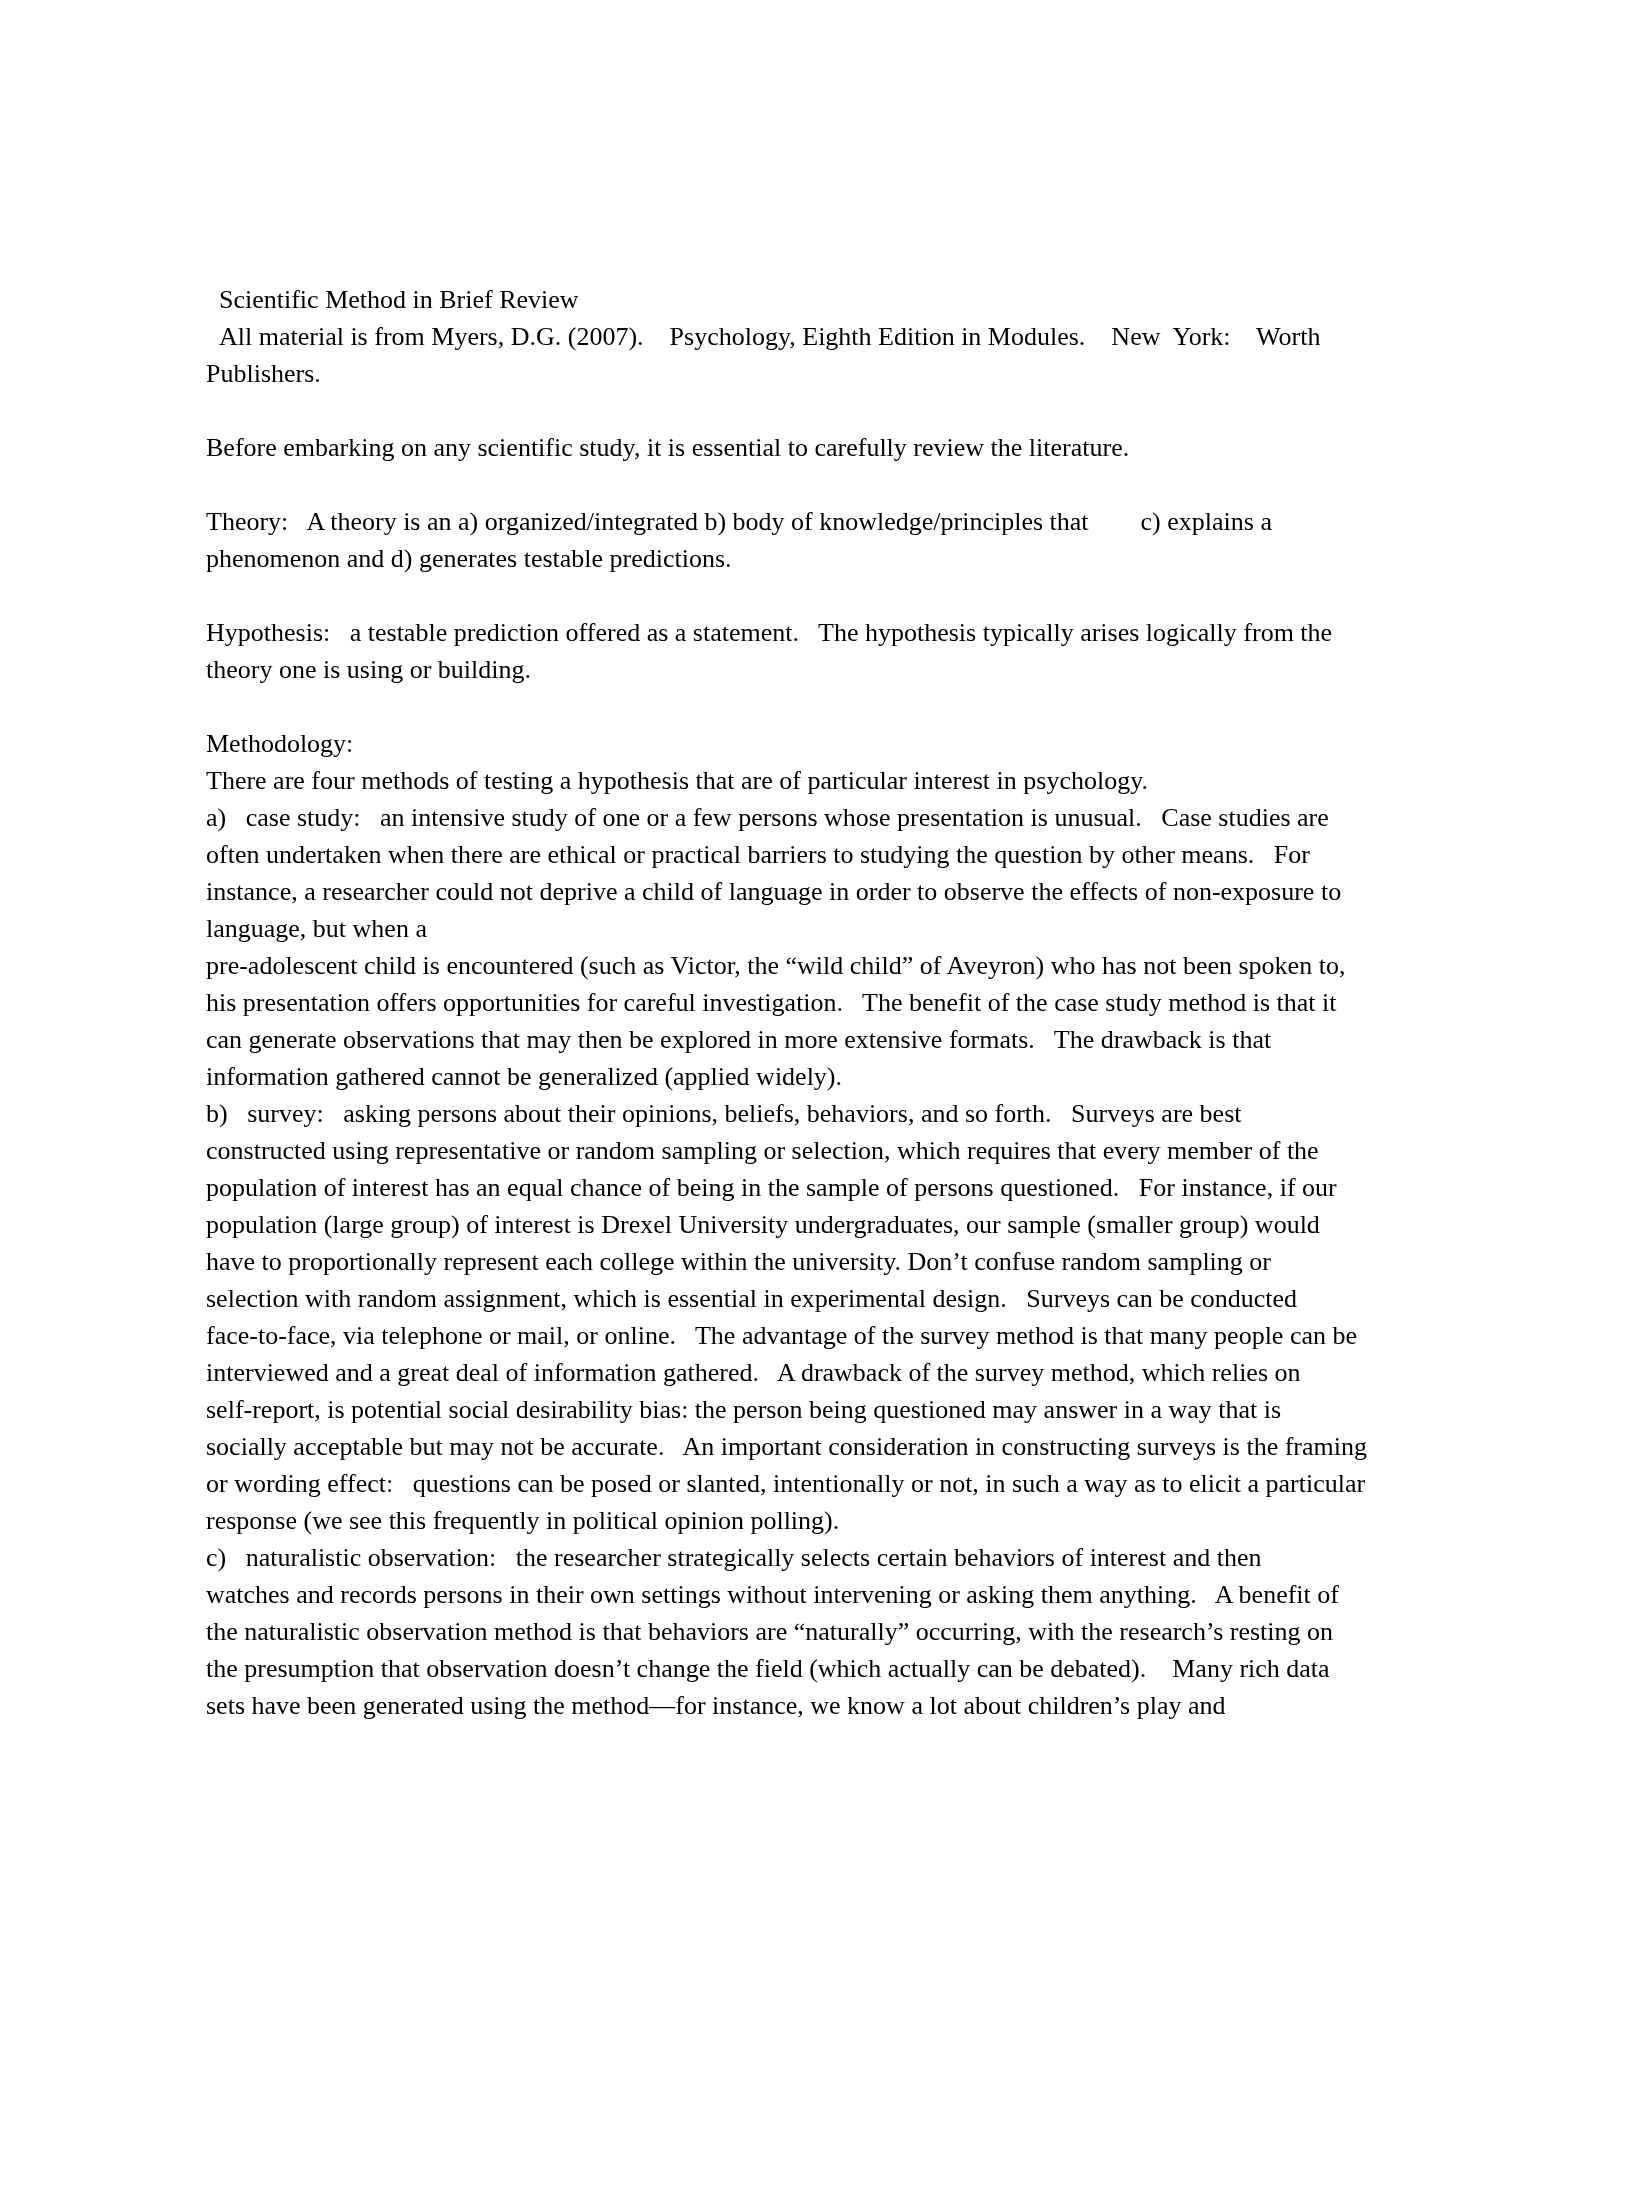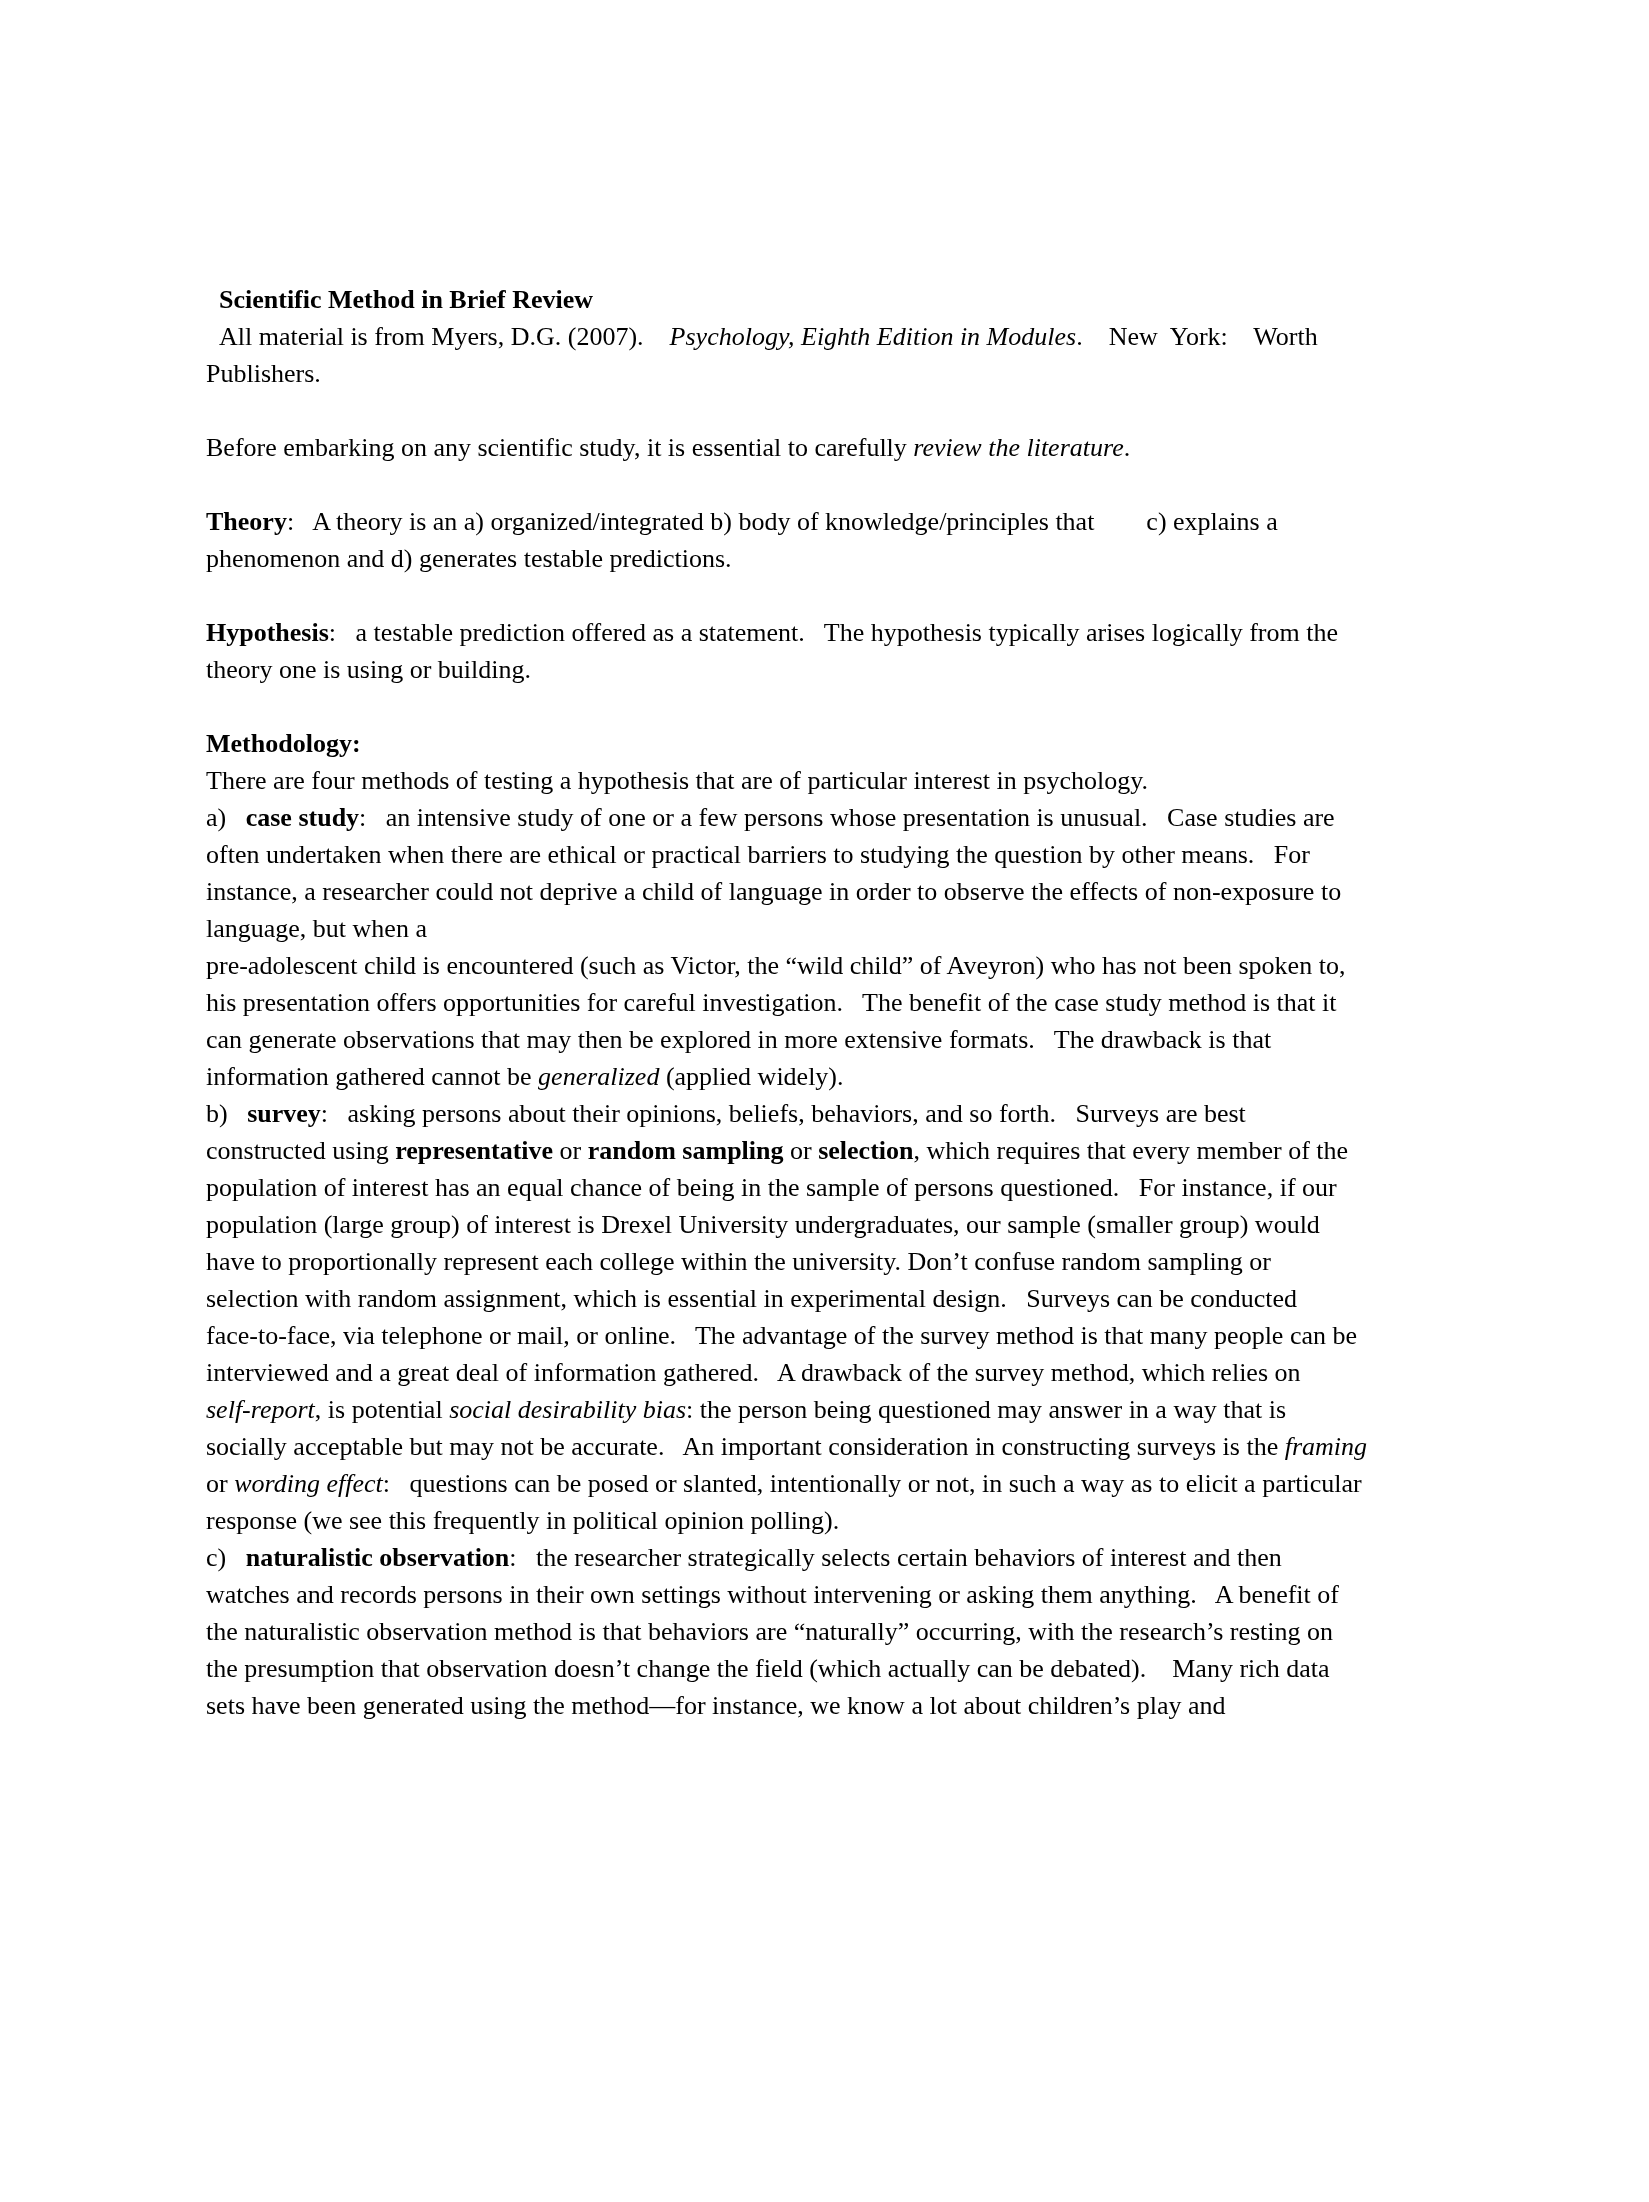--- a/index.html
+++ b/index.html
@@ -18,20 +18,20 @@
   .doc {
     position: absolute;
     left: 206px;
     top: 281px;
     width: 1405px;
     font-size: 26px;
     line-height: 37px;
     white-space: pre-wrap;
   }
   .line { min-height: 37px; }
-  .bold { font-weight: bold; }
-  .italic { font-style: italic; }
+  .bold { font-weight: normal; }
+  .italic { }
 </style>
 </head>
 <body>
 
 <div class="doc"><div class="line"><span class="bold">  Scientific Method in Brief Review</span></div><div class="line"><span>  All material is from Myers, D.G. (2007).    </span><span class="italic">Psychology, Eighth Edition in Modules</span><span>.    New  York:    Worth</span></div><div class="line"><span>Publishers.</span></div><div class="line">&nbsp;</div><div class="line"><span>Before embarking on any scientific study, it is essential to carefully </span><span class="italic">review the literature</span><span>.</span></div><div class="line">&nbsp;</div><div class="line"><span class="bold">Theory</span><span>:   A theory is an a) organized/integrated b) body of knowledge/principles that        c) explains a</span></div><div class="line"><span>phenomenon and d) generates testable predictions.</span></div><div class="line">&nbsp;</div><div class="line"><span class="bold">Hypothesis</span><span>:   a testable prediction offered as a statement.   The hypothesis typically arises logically from the</span></div><div class="line"><span>theory one is using or building.</span></div><div class="line">&nbsp;</div><div class="line"><span class="bold">Methodology:</span></div><div class="line"><span>There are four methods of testing a hypothesis that are of particular interest in psychology.</span></div><div class="line"><span>a)   </span><span class="bold">case study</span><span>:   an intensive study of one or a few persons whose presentation is unusual.   Case studies are</span></div><div class="line"><span>often undertaken when there are ethical or practical barriers to studying the question by other means.   For</span></div><div class="line"><span>instance, a researcher could not deprive a child of language in order to observe the effects of non-exposure to</span></div><div class="line"><span>language, but when a</span></div><div class="line"><span>pre-adolescent child is encountered (such as Victor, the “wild child” of Aveyron) who has not been spoken to,</span></div><div class="line"><span>his presentation offers opportunities for careful investigation.   The benefit of the case study method is that it</span></div><div class="line"><span>can generate observations that may then be explored in more extensive formats.   The drawback is that</span></div><div class="line"><span>information gathered cannot be </span><span class="italic">generalized</span><span> (applied widely).</span></div><div class="line"><span>b)   </span><span class="bold">survey</span><span>:   asking persons about their opinions, beliefs, behaviors, and so forth.   Surveys are best</span></div><div class="line"><span>constructed using </span><span class="bold">representative</span><span> or </span><span class="bold">random sampling</span><span> or </span><span class="bold">selection</span><span>, which requires that every member of the</span></div><div class="line"><span>population of interest has an equal chance of being in the sample of persons questioned.   For instance, if our</span></div><div class="line"><span>population (large group) of interest is Drexel University undergraduates, our sample (smaller group) would</span></div><div class="line"><span>have to proportionally represent each college within the university. Don’t confuse random sampling or</span></div><div class="line"><span>selection with random assignment, which is essential in experimental design.   Surveys can be conducted</span></div><div class="line"><span>face-to-face, via telephone or mail, or online.   The advantage of the survey method is that many people can be</span></div><div class="line"><span>interviewed and a great deal of information gathered.   A drawback of the survey method, which relies on</span></div><div class="line"><span class="italic">self-report</span><span>, is potential </span><span class="italic">social desirability bias</span><span>: the person being questioned may answer in a way that is</span></div><div class="line"><span>socially acceptable but may not be accurate.   An important consideration in constructing surveys is the </span><span class="italic">framing</span></div><div class="line"><span>or </span><span class="italic">wording effect</span><span>:   questions can be posed or slanted, intentionally or not, in such a way as to elicit a particular</span></div><div class="line"><span>response (we see this frequently in political opinion polling).</span></div><div class="line"><span>c)   </span><span class="bold">naturalistic observation</span><span>:   the researcher strategically selects certain behaviors of interest and then</span></div><div class="line"><span>watches and records persons in their own settings without intervening or asking them anything.   A benefit of</span></div><div class="line"><span>the naturalistic observation method is that behaviors are “naturally” occurring, with the research’s resting on</span></div><div class="line"><span>the presumption that observation doesn’t change the field (which actually can be debated).    Many rich data</span></div><div class="line"><span>sets have been generated using the method—for instance, we know a lot about children’s play and</span></div></div>
 
 
 </body></html>

